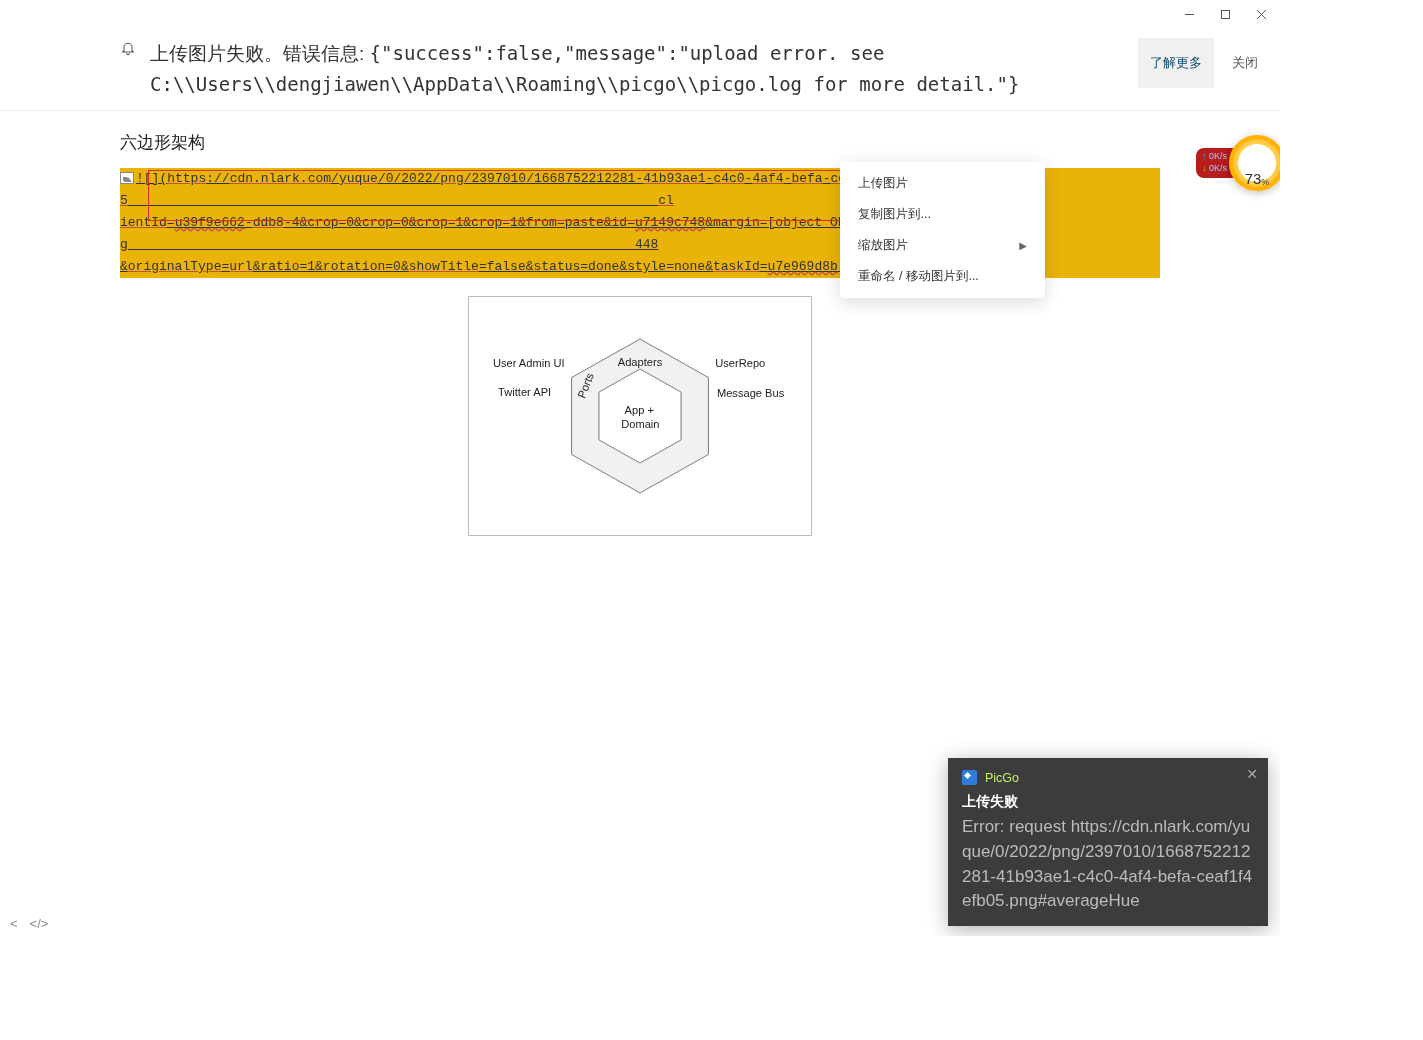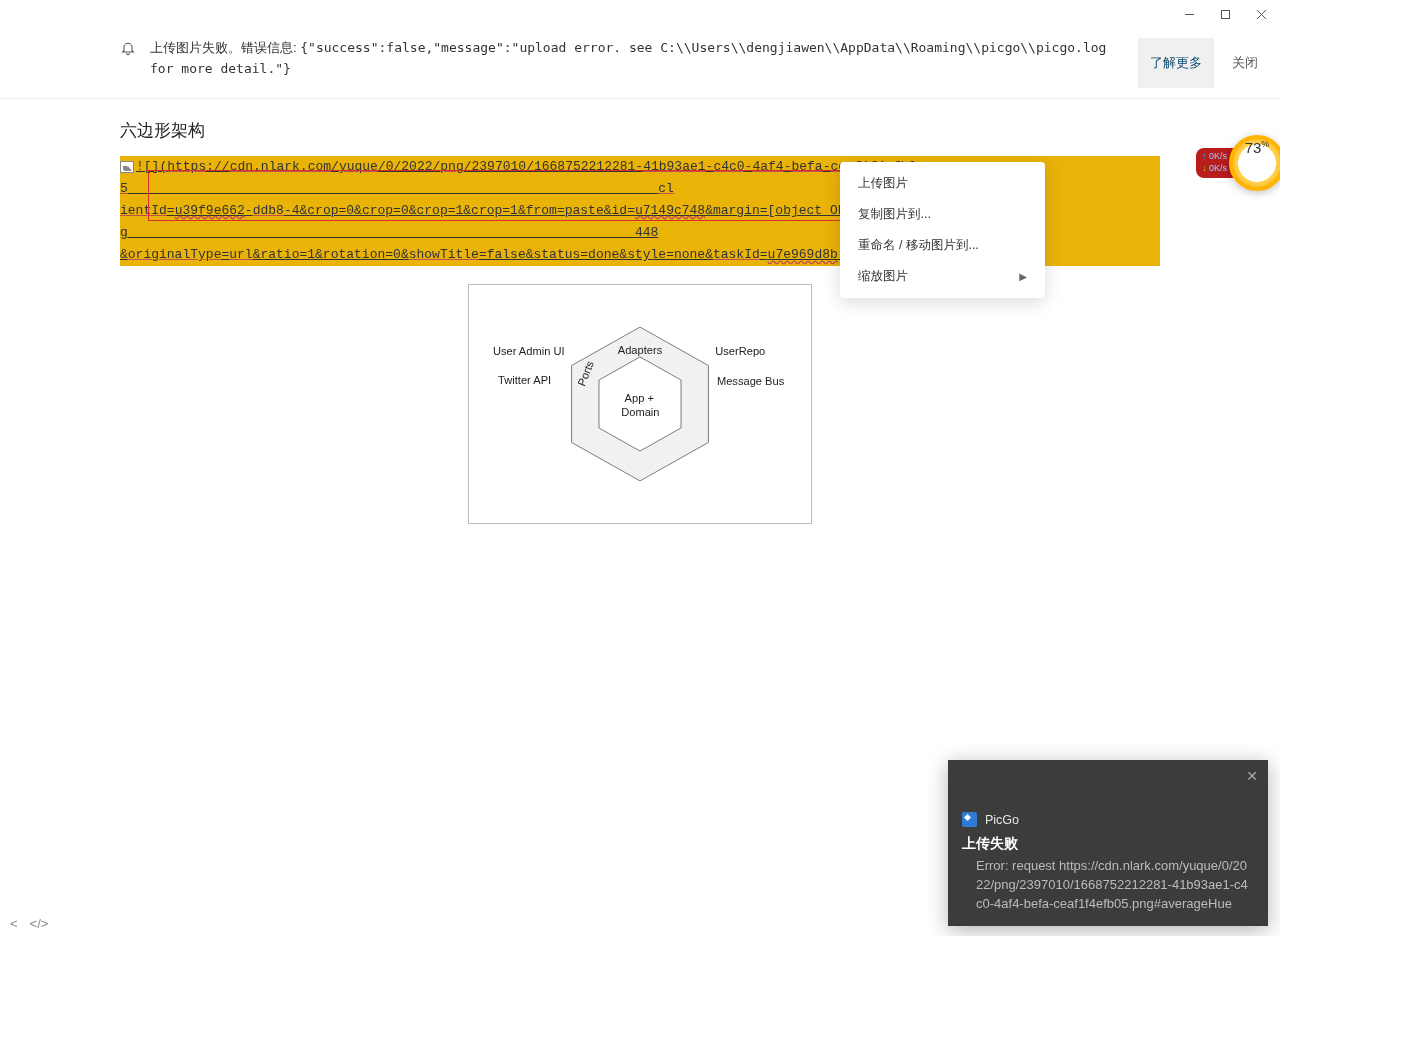--- a/index.html
+++ b/index.html
@@ -28,21 +28,21 @@
     .notif-bar {
       display: flex;
       align-items: flex-start;
       padding: 10px 14px 10px 120px;
       border-bottom: 1px solid #eee;
       gap: 14px;
     }
     .notif-icon { width: 16px; height: 16px; margin-top: 2px; flex: none; }
     .notif-text {
       flex: 1;
-      font-size: 13px;
+      font-size: 19px;
       line-height: 1.6;
       color: #333;
       font-family: Consolas, monospace;
     }
     .notif-text .nf-pre { font-family: -apple-system, "Microsoft YaHei", sans-serif; }
     .notif-actions { display: flex; align-items: center; gap: 10px; flex: none; }
     .btn-learn {
       background: #f0f0f0;
       border: none;
       padding: 16px 12px;
@@ -139,21 +139,21 @@
       font-family: Arial;
     }
     .net-speed .dn { color: #7cfc00; }
     .net-speed .up { color: #00bfff; }
     .net-circle {
       width: 56px; height: 56px;
       border-radius: 50%;
       background: radial-gradient(circle, #fff 0%, #fff 55%, #ffd451 56%, #ff9c00 100%);
       border: 4px solid #ffb300;
       display: flex;
-      align-items: flex-start;
+      align-items: flex-end;
       justify-content: center;
       font-size: 15px;
       font-weight: 400;
       color: #333;
       box-shadow: 0 2px 8px rgba(0,0,0,0.25);
       margin-left: -4px;
     }
     .net-circle sub { font-size: 9px; }
 
     
@@ -161,26 +161,26 @@
       position: absolute;
       right: 12px;
       bottom: 10px;
       width: 320px;
       background: #3c3c3c;
       color: #ddd;
       padding: 12px 14px;
       font-size: 12px;
       box-shadow: 0 4px 20px rgba(0,0,0,0.3);
     }
-    .toast-head { display: flex; align-items: center; gap: 8px; font-size: 12.5px; margin-bottom: 8px; color: #e5e5e5; margin-top: 40px; }
+    .toast-head { display: flex; align-items: center; gap: 8px; font-size: 12.5px; margin-bottom: 8px; color: #bef264; }
     .toast-app-icon { width: 15px; height: 15px; background: #2f7cd6; display:inline-block; border-radius: 2px; position: relative; }
     .toast-app-icon::after { content:''; position:absolute; left:3px; top:3px; width:5px; height:5px; background:#fff; transform: rotate(45deg); }
     .toast-close { position: absolute; right: 10px; top: 8px; color: #aaa; cursor: pointer; font-size: 14px; }
     .toast-title { font-weight: 600; font-size: 14px; color: #fff; margin-bottom: 4px; }
-    .toast-body { color: #bbb; line-height: 1.45; font-size: 13px; word-break: break-all; margin-left: 14px; }
+    .toast-body { color: #bbb; line-height: 1.45; font-size: 17px; word-break: break-all; }
 
     
     .bottom-bar {
       position: absolute;
       left: 0; bottom: 0;
       height: 26px;
       display: flex;
       align-items: center;
       gap: 12px;
       padding-left: 10px;
@@ -250,25 +250,25 @@
 <div class="red-box" style="left:148px; top:170px; width:693px; height:51px;"></div>
 
 <div class="ctx-menu" style="left:840px; top:162px;">
   <div class="ctx-item">
       <span>上传图片</span>
     </div>
   <div class="ctx-item">
       <span>复制图片到...</span>
     </div>
   <div class="ctx-item">
-      <span>重命名 / 移动图片到...</span>
-    </div>
-  <div class="ctx-item">
       <span>缩放图片</span>
       <span class="ctx-arrow">▶</span>
+    </div>
+  <div class="ctx-item">
+      <span>重命名 / 移动图片到...</span>
     </div>
 </div>
 
 <div class="net-widget">
   <div class="net-speed">
     <div><span class="up">↑</span> <span>0K/s</span></div>
     <div><span class="dn">↓</span> <span>0K/s</span></div>
   </div>
   <div class="net-circle">
     <span>73</span>

